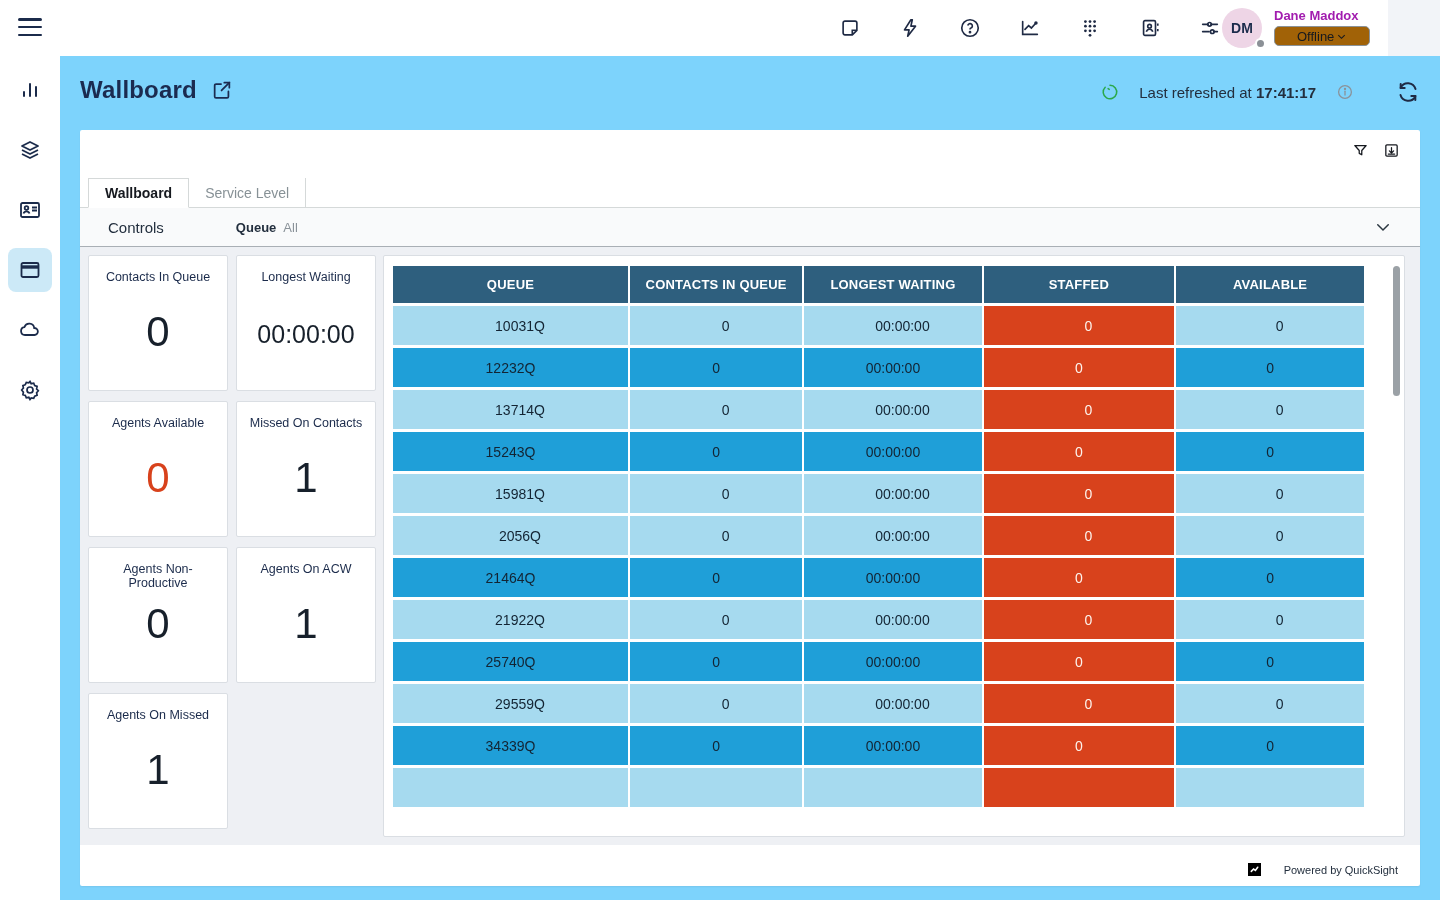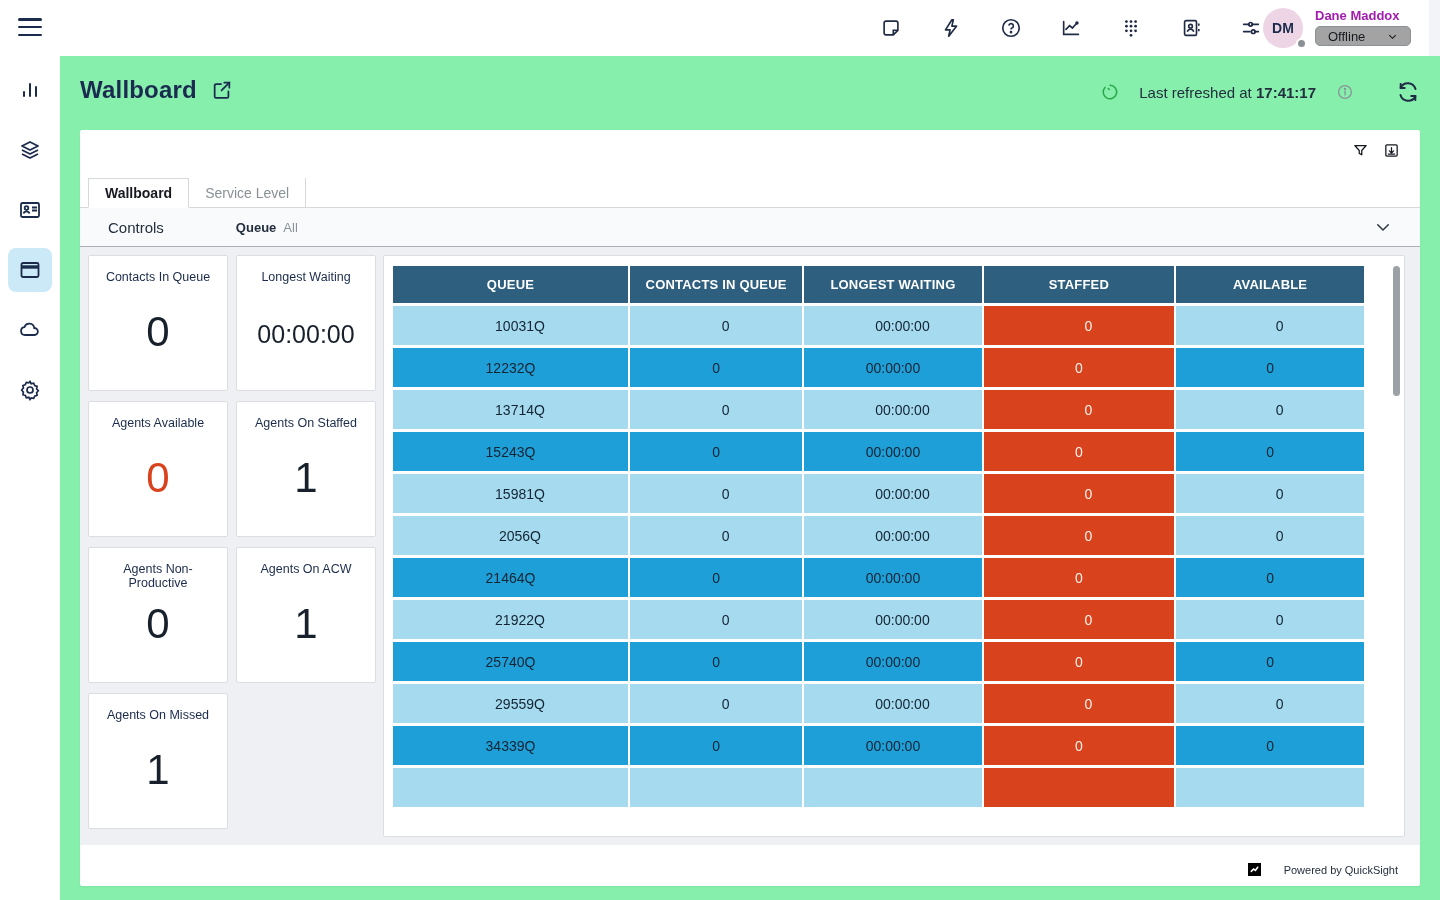--- a/index.html
+++ b/index.html
@@ -1,39 +1,39 @@
 <!DOCTYPE html>
 <html><head>
 <meta charset="utf-8">
 <style>
   * { margin:0; padding:0; box-sizing:border-box; }
   html,body { width:1440px; height:900px; font-family:"Liberation Sans",sans-serif; background:#f2f4f8; overflow:hidden; }
 
   
-  .topbar { position:absolute; left:0; top:0; width:1388px; height:56px; background:#ffffff; z-index:5;margin-left:41px; }
+  .topbar { position:absolute; left:0; top:0; width:1388px; height:56px; background:#ffffff; z-index:5; }
   .topbar-icons { position:absolute; left:838px; top:0; height:56px; display:flex; align-items:center; gap:36px; }
   .tb-icon { width:24px; height:24px; color:#1f2a44; cursor:pointer; display:flex; align-items:center; justify-content:center; }
   .tb-icon svg { width:22px; height:22px; }
   .user-area { position:absolute; right:18px; top:4px; display:flex; gap:12px; }
   .avatar { position:relative; width:40px; height:40px; margin-top:4px; border-radius:50%; background:#eed5e6; display:flex; align-items:center; justify-content:center; font-weight:bold; font-size:14px; color:#1b2b4b; }
   .status-dot { position:absolute; right:-4px; bottom:-1px; width:11px; height:11px; border-radius:50%; background:#8b9096; border:2px solid #fff; }
   .user-name { font-size:13px; font-weight:bold; color:#a21caf; margin:4px 0 3px; }
-  .status-select { width:96px; height:20px; border:1px solid #8a9299; border-radius:5px; font-size:13px; color:#16191f; padding:1px 12px; display:flex; align-items:center; justify-content:space-between; cursor:pointer; background:#a3a3a3; }
+  .status-select { width:96px; height:20px; border:1px solid #8a9299; border-radius:5px; font-size:13px; color:#16191f; padding:1px 22px; display:flex; align-items:center; justify-content:space-between; cursor:pointer; background:#a16207; }
 
   
   .sidebar { position:absolute; left:0; top:0; width:60px; height:900px; background:#ffffff; z-index:6; }
   .hamburger { position:absolute; left:18px; top:16px; width:24px; height:22px; display:flex; flex-direction:column; justify-content:space-between; padding:2px 0; cursor:pointer; }
   .hamburger span { display:block; height:2.5px; background:#1b2b4b; border-radius:2px; }
   .side-nav { position:absolute; left:0; top:68px; width:60px; display:flex; flex-direction:column; align-items:center; gap:16px; }
   .side-item { width:44px; height:44px; border-radius:8px; display:flex; align-items:center; justify-content:center; color:#1b2b4b; cursor:pointer; }
   .side-item.active { background:#cce9f7; }
   .side-item svg { width:24px; height:24px; }
 
   
-  .main { position:absolute; left:60px; top:56px; width:1380px; height:844px; background:#86efac; }
+  .main { position:absolute; left:60px; top:56px; width:1380px; height:844px; background:#7dd3fc; }
   .page-header { position:relative; height:74px; }
   .page-title-row { position:absolute; left:20px; top:20px; display:flex; align-items:center; gap:14px; }
   .page-title { font-size:24px; font-weight:bold; color:#1b2b50; letter-spacing:.2px; }
   .ext-link { width:22px; height:22px; color:#1b2b50; cursor:pointer; }
   .refresh-group { position:absolute; right:20px; top:24px; display:flex; align-items:center; gap:20px; }
   .refreshed-text { font-size:15px; color:#232f3e; }
   .refreshed-text b { font-weight:bold; }
   .icon-sm { width:18px; height:18px; }
   .refresh-btn { width:24px; height:24px; color:#1f2a44; margin-left:22px; cursor:pointer; }
 
@@ -276,21 +276,21 @@
           </div>
           <div class="kpi">
             <div class="kpi-title">Longest Waiting</div>
             <div class="kpi-value small">00:00:00</div>
           </div>
           <div class="kpi">
             <div class="kpi-title">Agents Available</div>
             <div class="kpi-value" style="color: rgb(216, 66, 28);">0</div>
           </div>
           <div class="kpi">
-            <div class="kpi-title">Agents On Staffed</div>
+            <div class="kpi-title">Missed On Contacts</div>
             <div class="kpi-value">1</div>
           </div>
           <div class="kpi">
             <div class="kpi-title">Agents Non-Productive</div>
             <div class="kpi-value">0</div>
           </div>
           <div class="kpi">
             <div class="kpi-title">Agents On ACW</div>
             <div class="kpi-value">1</div>
           </div>

